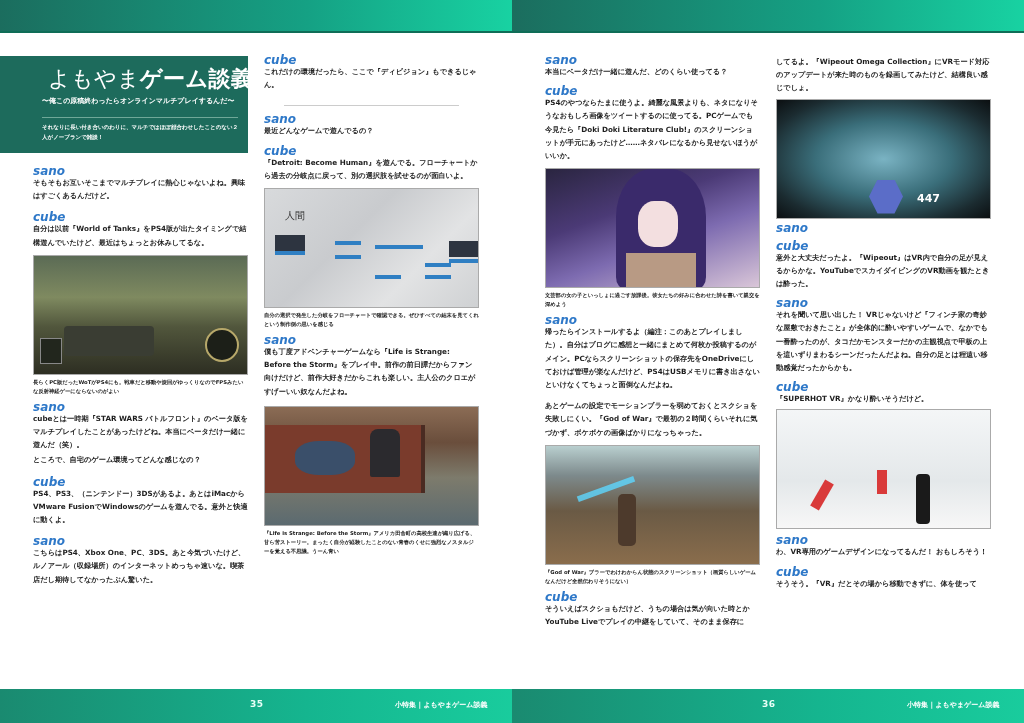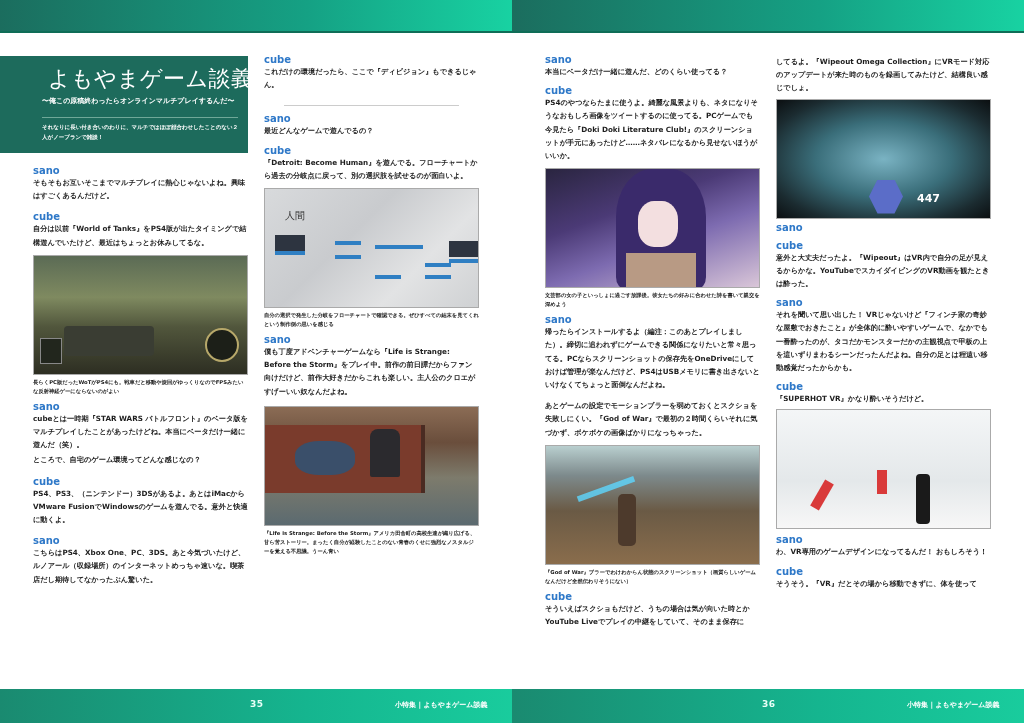--- a/index.html
+++ b/index.html
@@ -6,29 +6,29 @@
 html,body{width:1024px;height:723px;overflow:hidden;background:#fff;}
 body{font-family:"DejaVu Sans","Liberation Sans",sans-serif;color:#1a1a1a;position:relative;}
 .page{position:absolute;top:0;height:723px;width:512px;background:#fff;overflow:hidden;}
 .page.left{left:0;}
 .page.right{left:512px;}
 .topbar{position:absolute;left:0;top:0;height:33px;width:512px;background:linear-gradient(90deg,#1b6d5e 0%,#15a184 60%,#18d2a2 100%);border-bottom:2px solid #0f6d57;}
 .botbar{position:absolute;left:0;bottom:0;height:34px;width:512px;background:linear-gradient(90deg,#1a8a70 0%,#15b58f 60%,#19cc9d 100%);}
 .botbar .pnum{position:absolute;top:10px;color:#e8fff7;font-size:9px;font-weight:bold;letter-spacing:0.5px;}
 .botbar .sect{position:absolute;top:11px;color:#fff;font-size:7px;font-weight:bold;}
 .col{position:absolute;font-size:7.2px;line-height:13.2px;font-weight:bold;color:#1e1e1e;}
-.speaker{color:#2e78c8;font-size:10px;font-weight:bold;line-height:10px;margin-top:6px;}
+.speaker{color:#2e78c8;font-size:12px;font-weight:bold;line-height:10px;margin-top:6px;font-style:italic;}
 .speaker:first-child{margin-top:0;}
 .para{margin-bottom:2px;}
 .caption{font-size:5.3px;line-height:9px;font-weight:bold;color:#222;margin-top:3px;margin-bottom:6px;}
 .divider{height:1px;background:#ccc;margin:14px 20px 8px 20px;}
 .img{width:100%;border:1px solid #aaa;position:relative;overflow:hidden;}
 .title-box{position:absolute;left:0;top:56px;width:248px;height:97px;background:#1d6b5c;color:#fff;}
 .title-box .t1{position:absolute;left:48px;top:8px;font-size:22px;font-weight:normal;letter-spacing:0.5px;white-space:nowrap;}
-.title-box .t1 b{font-weight:normal;margin-top:36px;}
+.title-box .t1 b{font-weight:bold;margin-top:36px;}
 .title-box .t2{position:absolute;left:42px;top:40px;font-size:7px;font-weight:bold;white-space:nowrap;}
 .title-box .hr{position:absolute;left:42px;right:10px;top:61px;height:1px;background:#6fa898;}
 .title-box .t3{position:absolute;left:42px;top:66px;right:8px;font-size:5.5px;line-height:10px;font-weight:bold;}
 
 .wot{height:120px;background:linear-gradient(180deg,#5b6b55 0%,#7f8a60 35%,#51563c 60%,#2d2e22 100%);}
 .wot .tank{position:absolute;left:30px;top:70px;width:90px;height:30px;background:#3a3d33;border-radius:4px;}
 .wot .hud{position:absolute;right:8px;bottom:12px;width:34px;height:34px;border-radius:50%;background:#1c1f18;border:2px solid #b7a86a;}
 .wot .hudl{position:absolute;left:6px;bottom:10px;width:22px;height:26px;background:#22261d;border:1px solid #888;}
 .detroit{height:120px;background:linear-gradient(135deg,#d8dadc 0%,#c9cbce 40%,#e2e3e4 70%,#cfd1d3 100%);}
 .detroit .node{position:absolute;height:4px;width:26px;background:#2f7fc3;}
@@ -132,21 +132,21 @@
     <div class="para">本当にベータだけ一緒に遊んだ、どのくらい使ってる？</div>
     <div class="speaker" style="margin-top:8px">cube</div>
     <div class="para">PS4のやつならたまに使うよ。綺麗な風景よりも、ネタになりそうなおもしろ画像をツイートするのに使ってる。PCゲームでも今見たら『Doki Doki Literature Club!』のスクリーンショットが手元にあったけど……ネタバレになるから見せないほうがいいか。</div>
     <div class="img ddlc" style="margin-top:6px">
       <div class="hair"></div>
       <div class="face"></div>
       <div class="uni"></div>
     </div>
     <div class="caption">文芸部の女の子といっしょに過ごす放課後。彼女たちの好みに合わせた詩を書いて親交を深めよう</div>
     <div class="speaker">sano</div>
-    <div class="para">帰ったらインストールするよ（編注：このあとプレイしました）。締切に追われずにゲームできる関係になりたいと常々思ってる。PCならスクリーンショットの保存先をOneDriveにしておけば管理が楽なんだけど、PS4はUSBメモリに書き出さないといけなくてちょっと面倒なんだよね。</div>
+    <div class="para">帰ったらインストールするよ（編注：このあとプレイしました）。自分はブログに感想と一緒にまとめて何枚か投稿するのがメイン。PCならスクリーンショットの保存先をOneDriveにしておけば管理が楽なんだけど、PS4はUSBメモリに書き出さないといけなくてちょっと面倒なんだよね。</div>
     <div class="para" style="margin-top:8px">あとゲームの設定でモーションブラーを弱めておくとスクショを失敗しにくい。『God of War』で最初の２時間くらいそれに気づかず、ボケボケの画像ばかりになっちゃった。</div>
     <div class="img gow" style="margin-top:6px">
       <div class="fx"></div>
       <div class="fig"></div>
     </div>
     <div class="caption">『God of War』ブラーでわけわからん状態のスクリーンショット（画質らしいゲームなんだけど全然伝わりそうにない）</div>
     <div class="speaker">cube</div>
     <div class="para">そういえばスクショもだけど、うちの場合は気が向いた時とかYouTube Liveでプレイの中継をしていて、そのまま保存に</div>
   </div>
 

